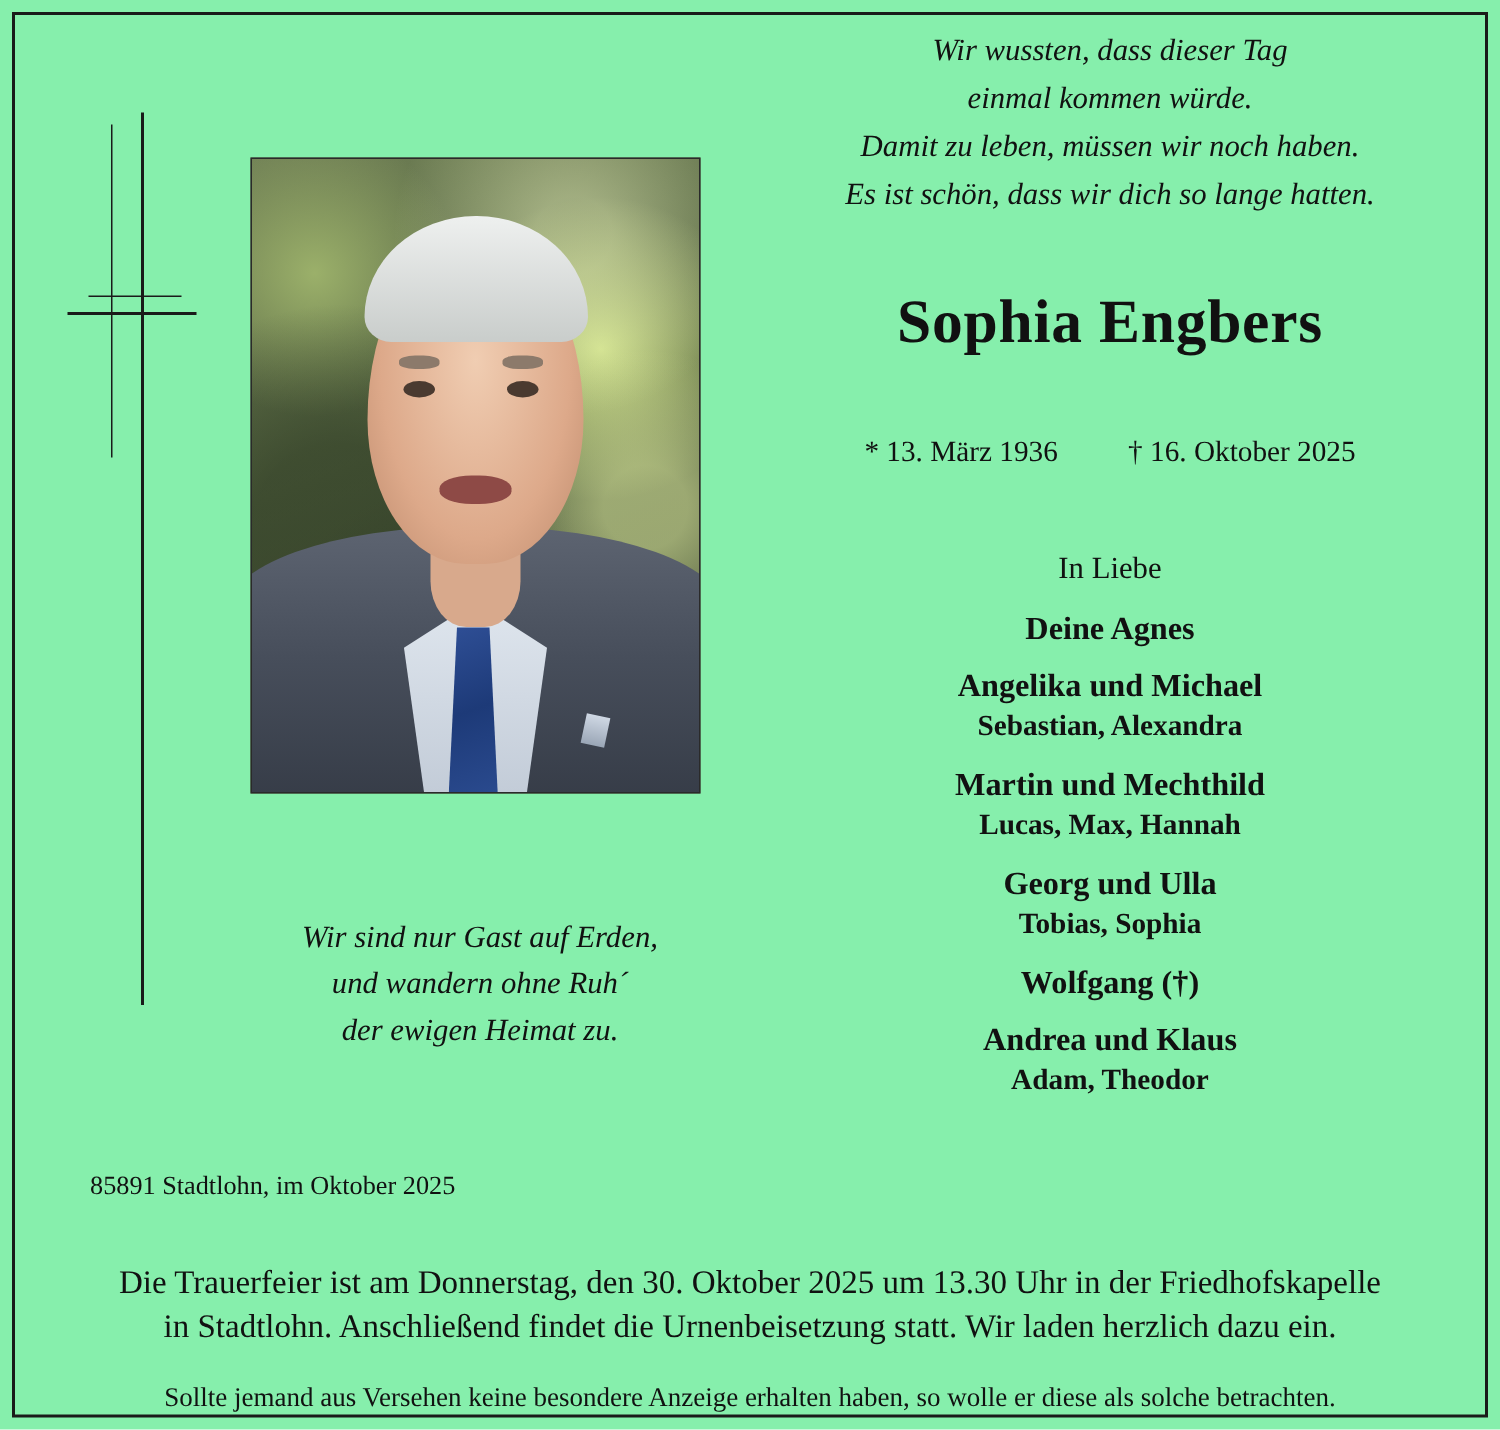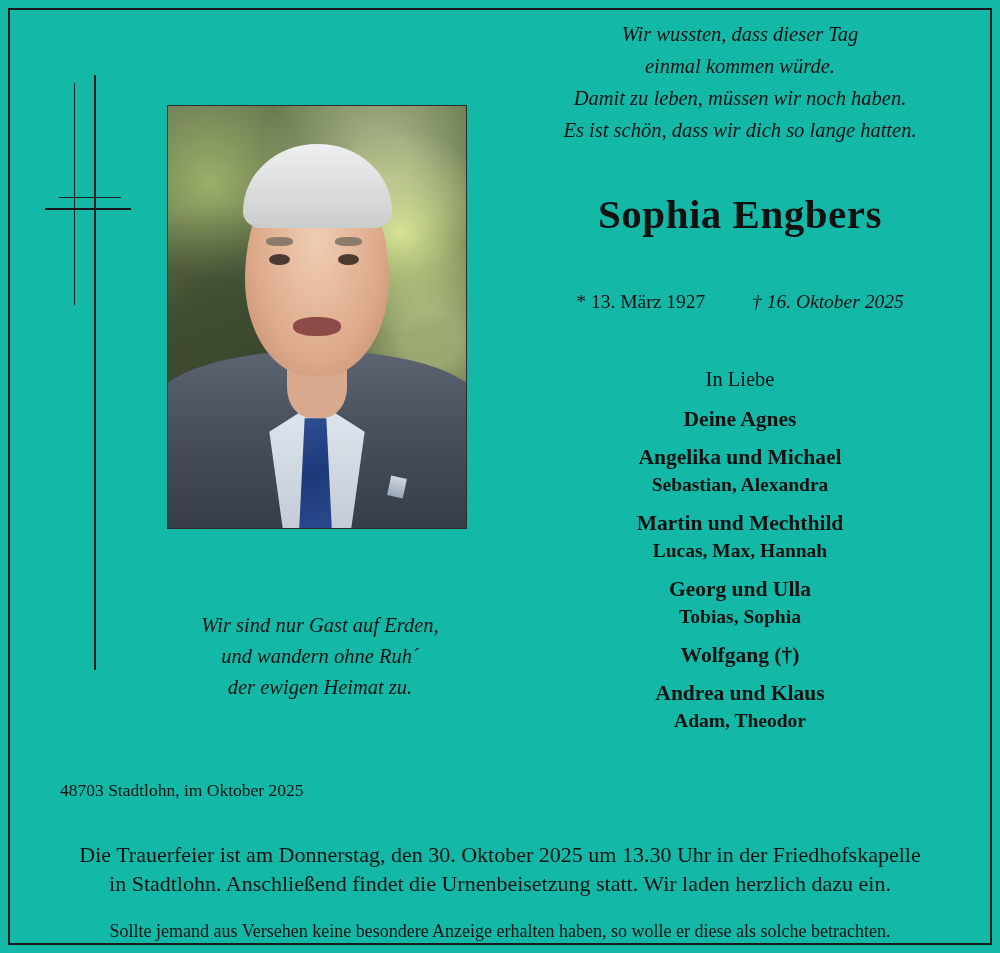--- a/index.html
+++ b/index.html
@@ -11,21 +11,21 @@
     width: 1000px;
     height: 953px;
     font-family: "Liberation Serif", serif;
     color: #111111;
     overflow: hidden;
   }
   .page {
     position: relative;
     width: 1000px;
     height: 953px;
-    background: #14b8a6;
+    background: #86efac;
     box-sizing: border-box;
   }
   .border-frame {
     position: absolute;
     left: 8px;
     top: 8px;
     width: 984px;
     height: 937px;
     border: 2px solid #1a1a1a;
     box-sizing: border-box;
@@ -219,21 +219,21 @@
   }
   .dates {
     position: absolute;
     left: 495px;
     top: 291px;
     width: 490px;
     text-align: center;
     font-size: 19.5px;
   }
   .dates .birth { display: inline-block; margin-right: 42px; }
-  .dates .death { display: inline-block; font-style: italic; }
+  .dates .death { display: inline-block; }
 
   .family {
     position: absolute;
     left: 495px;
     top: 368px;
     width: 490px;
     text-align: center;
   }
   .family .inliebe {
     font-size: 20.5px;
@@ -318,21 +318,21 @@
   <div class="verse-top">
     <div>Wir wussten, dass dieser Tag</div>
     <div>einmal kommen würde.</div>
     <div>Damit zu leben, müssen wir noch haben.</div>
     <div>Es ist schön, dass wir dich so lange hatten.</div>
   </div>
 
   <div class="name">Sophia Engbers</div>
 
   <div class="dates">
-    <span class="birth">* 13. März 1927</span>
+    <span class="birth">* 13. März 1936</span>
     <span class="death">† 16. Oktober 2025</span>
   </div>
 
   <div class="family">
     <div class="inliebe">In Liebe</div>
 
     <div class="fam-group">
       <div class="main">Deine Agnes</div>
     </div>
 
@@ -360,21 +360,21 @@
       <div class="kids">Adam, Theodor</div>
     </div>
   </div>
 
   <div class="verse-bottom">
     <div>Wir sind nur Gast auf Erden,</div>
     <div>und wandern ohne Ruh´</div>
     <div>der ewigen Heimat zu.</div>
   </div>
 
-  <div class="place-date">48703 Stadtlohn, im Oktober 2025</div>
+  <div class="place-date">85891 Stadtlohn, im Oktober 2025</div>
 
   <div class="footer">
     <div class="line1">Die Trauerfeier ist am Donnerstag, den 30. Oktober 2025 um 13.30 Uhr in der Friedhofskapelle</div>
     <div class="line1">in Stadtlohn. Anschließend findet die Urnenbeisetzung statt. Wir laden herzlich dazu ein.</div>
     <div class="note">Sollte jemand aus Versehen keine besondere Anzeige erhalten haben, so wolle er diese als solche betrachten.</div>
   </div>
 
 </div>
 
 </body></html>

